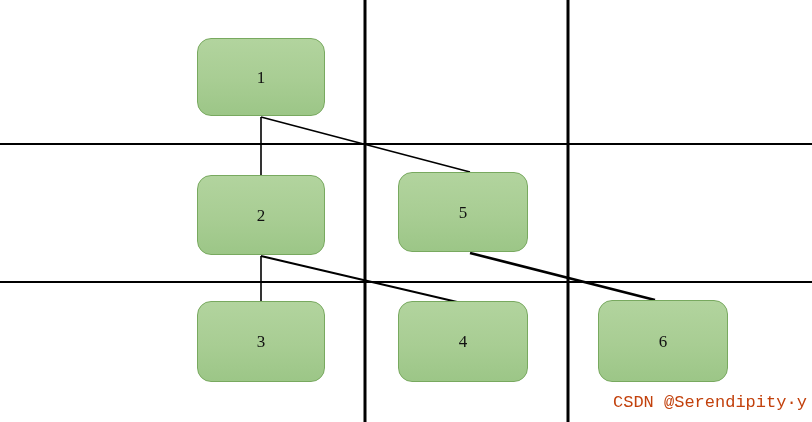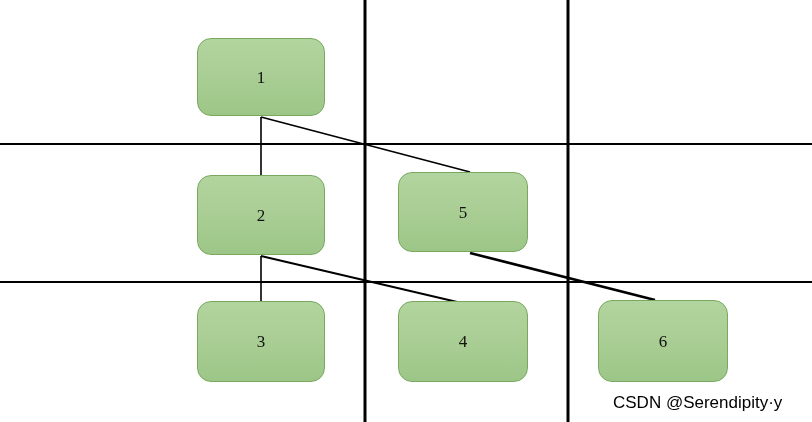--- a/index.html
+++ b/index.html
@@ -46,23 +46,23 @@
     font-family: "Liberation Serif", serif;
     line-height: 1;
     user-select: none;
   }
   .node-label {
     display: block;
     text-align: center;
   }
   .watermark {
     position: absolute;
-    color: #000000;
+    color: #c2410c;
     font-size: 17px;
-    font-family: Liberation Sans, sans-serif;
+    font-family: Liberation Mono, monospace;
     white-space: nowrap;
     user-select: none;
   }
 </style>
 </head>
 <body>
 
 <div id="canvas">
 
   <svg id="edge-layer" viewBox="0 0 812 422" width="812" height="422" xmlns="http://www.w3.org/2000/svg">

